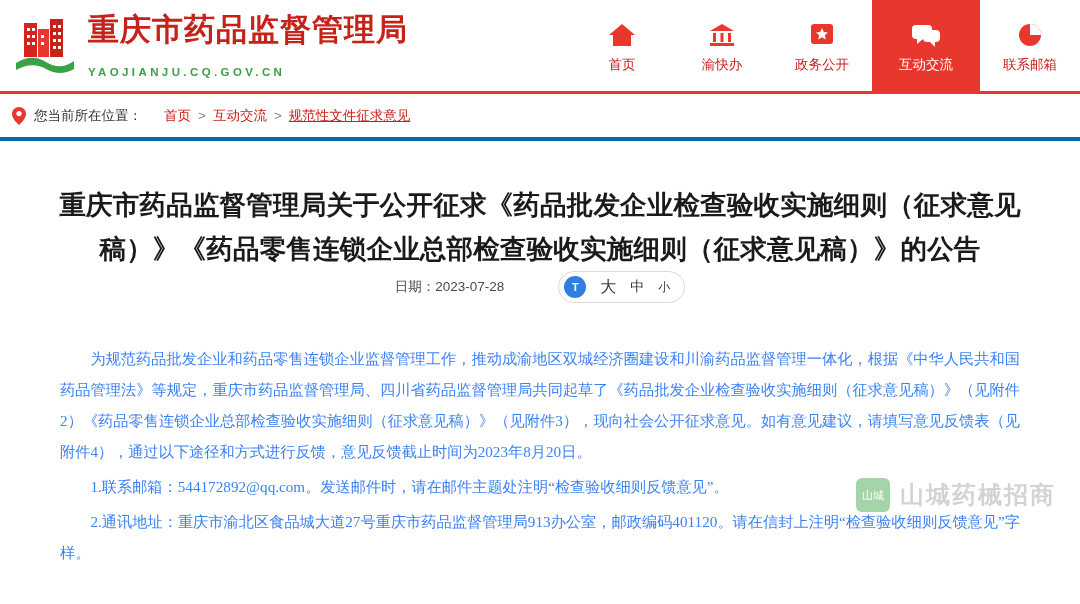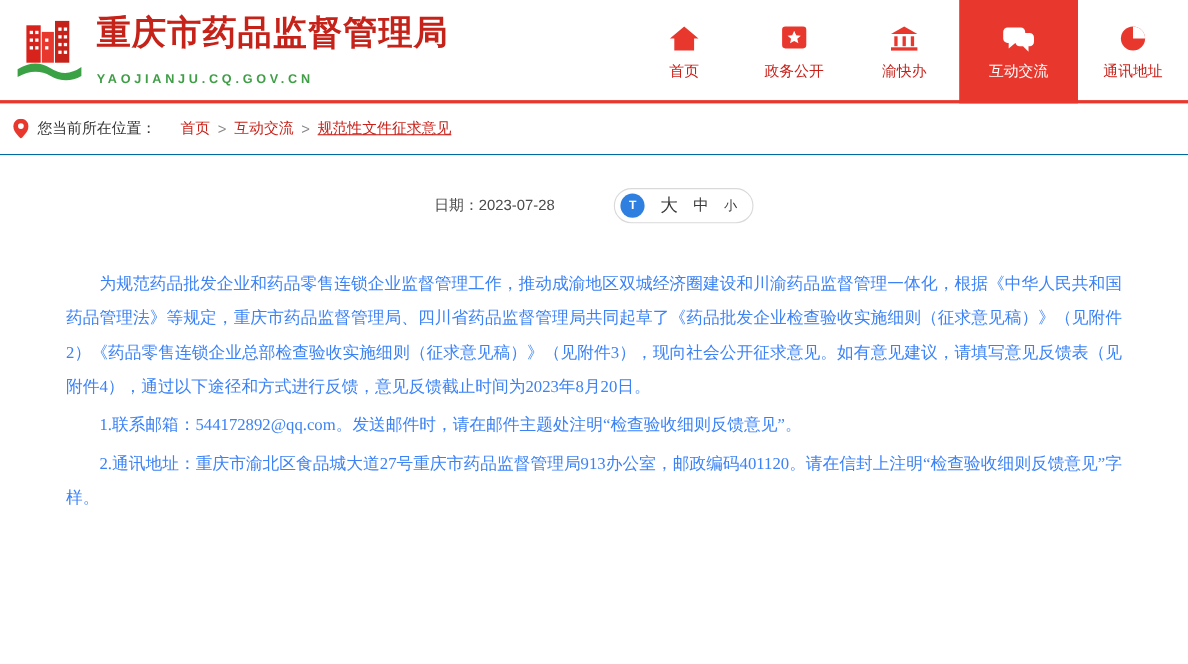--- a/index.html
+++ b/index.html
@@ -77,21 +77,21 @@
   .nav-item.active .nav-icon svg path,
   .nav-item.active .nav-icon svg circle,
   .nav-item.active .nav-icon svg rect { fill: #ffffff; }
 
   
   .breadcrumb {
     height: 47px;
     display: flex;
     align-items: center;
     padding-left: 8px;
-    border-bottom: 1px solid #0369a1;
+    border-bottom: 4px solid #0369a1;
     font-size: 13.5px;
     color: #444;
     gap: 4px;
   }
   .pin-icon { width: 22px; display:flex; align-items:center; justify-content:center; }
   .bc-label { color: #333; margin-right: 18px; }
   .bc-link { color: #c9211a; text-decoration: none; }
   .bc-link.under { text-decoration: underline; font-family: Liberation Serif, serif; }
   .bc-sep { color: #888; margin: 0 3px; }
 
@@ -102,21 +102,20 @@
     width: 1000px;
     text-align: center;
     font-family: "Liberation Serif", serif;
     font-weight: bold;
     font-size: 26.5px;
     line-height: 44px;
     color: #1a1a1a;
     letter-spacing: .2px;
   }
   .art-meta {
-    margin-top: 30px;
     display: flex;
     align-items: center;
     justify-content: center;
     gap: 48px;
     font-size: 13.5px;
     color: #4a4a4a;
   }
   .fontsize-box {
     display: flex;
     align-items: center;
@@ -218,91 +217,96 @@
         <span class="nav-icon">
           <svg width="28" height="26" viewBox="0 0 28 26">
               <path d="M14 2 L27 13 L23 13 L23 24 L5 24 L5 13 L1 13 Z" fill="#e8382e"></path>
             </svg>
         </span>
         <span>首页</span>
       </a>
       <a class="nav-item" href="#">
         <span class="nav-icon">
           <svg width="28" height="26" viewBox="0 0 28 26">
-              <rect x="3" y="2" width="22" height="20" rx="3" fill="#e8382e"></rect>
-              <path d="M14 6 L15.8 10 L20 10.4 L16.8 13.2 L17.8 17.4 L14 15.2 L10.2 17.4 L11.2 13.2 L8 10.4 L12.2 10 Z" fill="#ffffff"></path>
-            </svg>
-        </span>
-        <span>政务公开</span>
-      </a>
-      <a class="nav-item" href="#">
-        <span class="nav-icon">
-          <svg width="28" height="26" viewBox="0 0 28 26">
               <path d="M14 2 L26 9 L2 9 Z" fill="#e8382e"></path>
               <rect x="5" y="11" width="3" height="9" fill="#e8382e"></rect>
               <rect x="12.5" y="11" width="3" height="9" fill="#e8382e"></rect>
               <rect x="20" y="11" width="3" height="9" fill="#e8382e"></rect>
               <rect x="2" y="21" width="24" height="3" fill="#e8382e"></rect>
             </svg>
         </span>
         <span>渝快办</span>
       </a>
+      <a class="nav-item" href="#">
+        <span class="nav-icon">
+          <svg width="28" height="26" viewBox="0 0 28 26">
+              <rect x="3" y="2" width="22" height="20" rx="3" fill="#e8382e"></rect>
+              <path d="M14 6 L15.8 10 L20 10.4 L16.8 13.2 L17.8 17.4 L14 15.2 L10.2 17.4 L11.2 13.2 L8 10.4 L12.2 10 Z" fill="#ffffff"></path>
+            </svg>
+        </span>
+        <span>政务公开</span>
+      </a>
       <a class="nav-item active" href="#">
         <span class="nav-icon">
           <svg width="30" height="26" viewBox="0 0 30 26">
               <rect x="1" y="3" width="20" height="14" rx="4" fill="#ffffff"></rect>
               <path d="M6 16 L6 22 L12 17 Z" fill="#ffffff"></path>
               <rect x="12" y="8" width="17" height="12" rx="4" fill="#ffffff"></rect>
               <path d="M24 19 L24 25 L19 20 Z" fill="#ffffff"></path>
             </svg>
         </span>
         <span>互动交流</span>
       </a>
       <a class="nav-item" href="#">
         <span class="nav-icon">
           <svg width="28" height="26" viewBox="0 0 28 26">
               <circle cx="14" cy="13" r="11" fill="#e8382e"></circle>
               <path d="M14 13 L14 2 A11 11 0 0 1 25 13 Z" fill="#ffffff"></path>
             </svg>
         </span>
-        <span>通讯地址</span>
+        <span>联系邮箱</span>
       </a>
     </div>
   </div>
 
   <div class="breadcrumb">
     <span class="pin-icon">
       <svg width="14" height="18" viewBox="0 0 14 18">
           <path d="M7 0 C3.1 0 0 3.1 0 7 C0 12 7 18 7 18 C7 18 14 12 14 7 C14 3.1 10.9 0 7 0 Z" fill="#e8382e"></path>
           <circle cx="7" cy="6.6" r="2.6" fill="#ffffff"></circle>
         </svg>
     </span>
     <span class="bc-label">您当前所在位置：</span>
     <a class="bc-link" href="#">首页</a>
     <span class="bc-sep">&gt;</span>
     <a class="bc-link" href="#">互动交流</a>
     <span class="bc-sep">&gt;</span>
     <a class="bc-link under" href="#">规范性文件征求意见</a>
   </div>
 
   <div class="article">
+    <h1 class="art-title">重庆市药品监督管理局关于公开征求《药品批发企业检查验收实施细则（征求意见稿）》《药品零售连锁企业总部检查验收实施细则（征求意见稿）》的公告</h1>
 
     <div class="art-meta">
       <span>
         <span>日期：</span><span>2023-07-28</span>
       </span>
       <span class="fontsize-box">
         <span class="tt-badge">T</span>
         <span class="fs-opt big">大</span>
         <span class="fs-opt mid">中</span>
         <span class="fs-opt small">小</span>
       </span>
     </div>
 
     <div class="body-text">
       <p>为规范药品批发企业和药品零售连锁企业监督管理工作，推动成渝地区双城经济圈建设和川渝药品监督管理一体化，根据《中华人民共和国药品管理法》等规定，重庆市药品监督管理局、四川省药品监督管理局共同起草了《药品批发企业检查验收实施细则（征求意见稿）》（见附件2）《药品零售连锁企业总部检查验收实施细则（征求意见稿）》（见附件3），现向社会公开征求意见。如有意见建议，请填写意见反馈表（见附件4），通过以下途径和方式进行反馈，意见反馈截止时间为2023年8月20日。</p>
       <p>1.联系邮箱：544172892@qq.com。发送邮件时，请在邮件主题处注明“检查验收细则反馈意见”。</p>
       <p class="nopad">2.通讯地址：重庆市渝北区食品城大道27号重庆市药品监督管理局913办公室，邮政编码401120。请在信封上注明“检查验收细则反馈意见”字样。</p>
     </div>
   </div>
 
+  <div class="watermark">
+    <div class="wm-logo">山城</div>
+    <div class="wm-text">山城药械招商</div>
+  </div>
 
 </div>
 
 </body></html>

